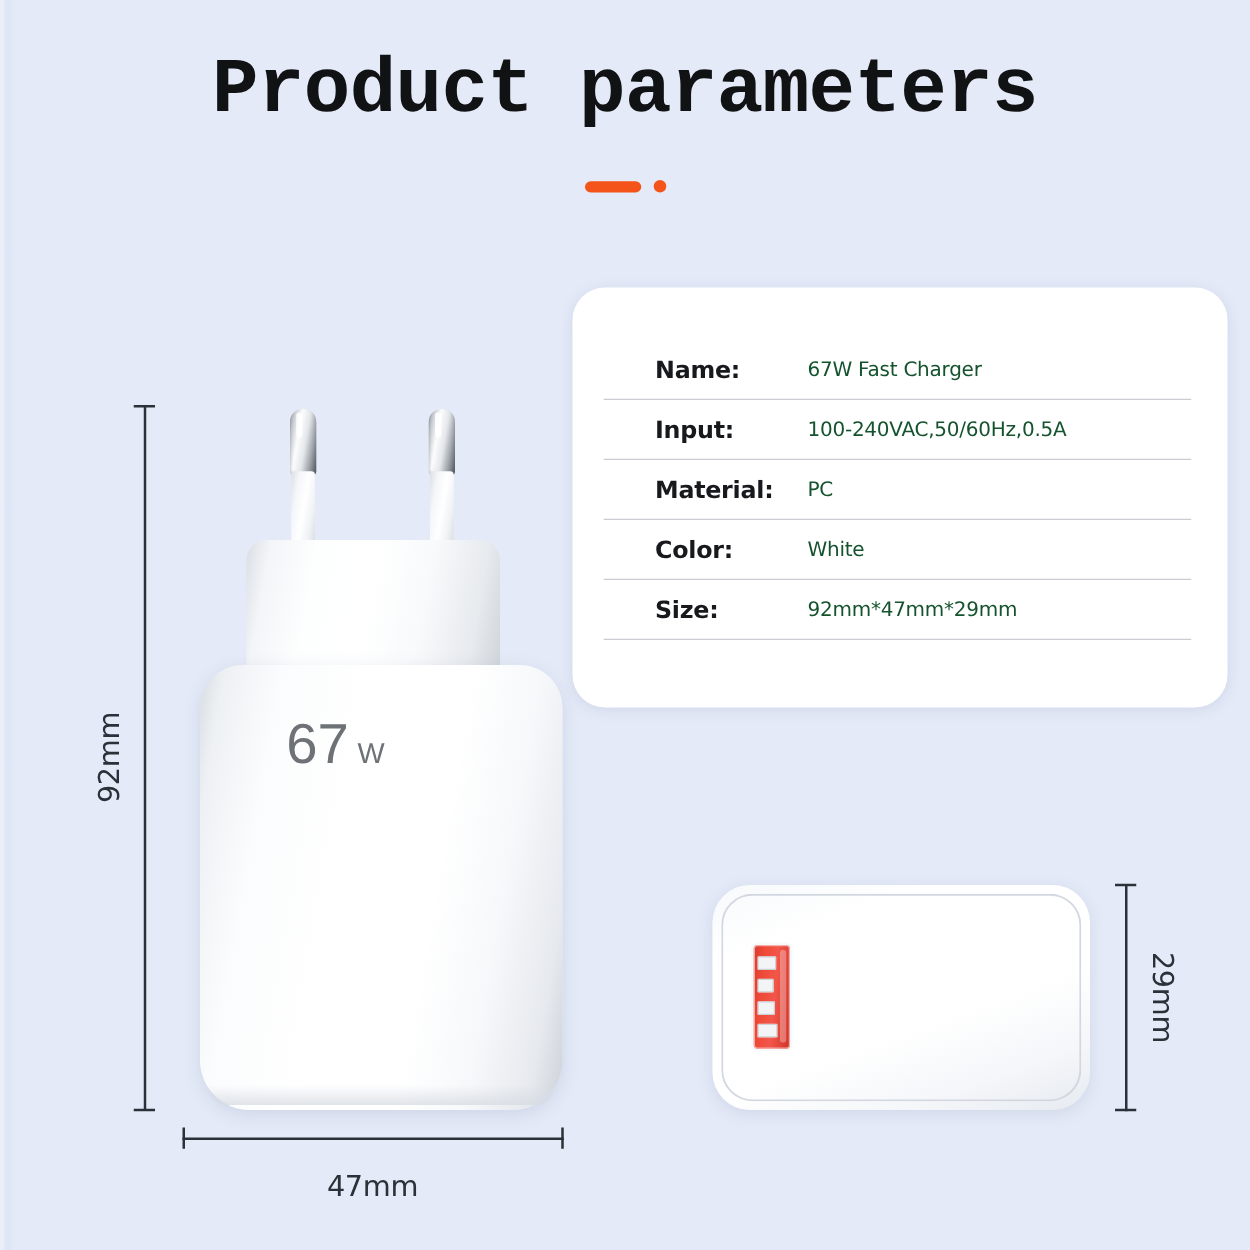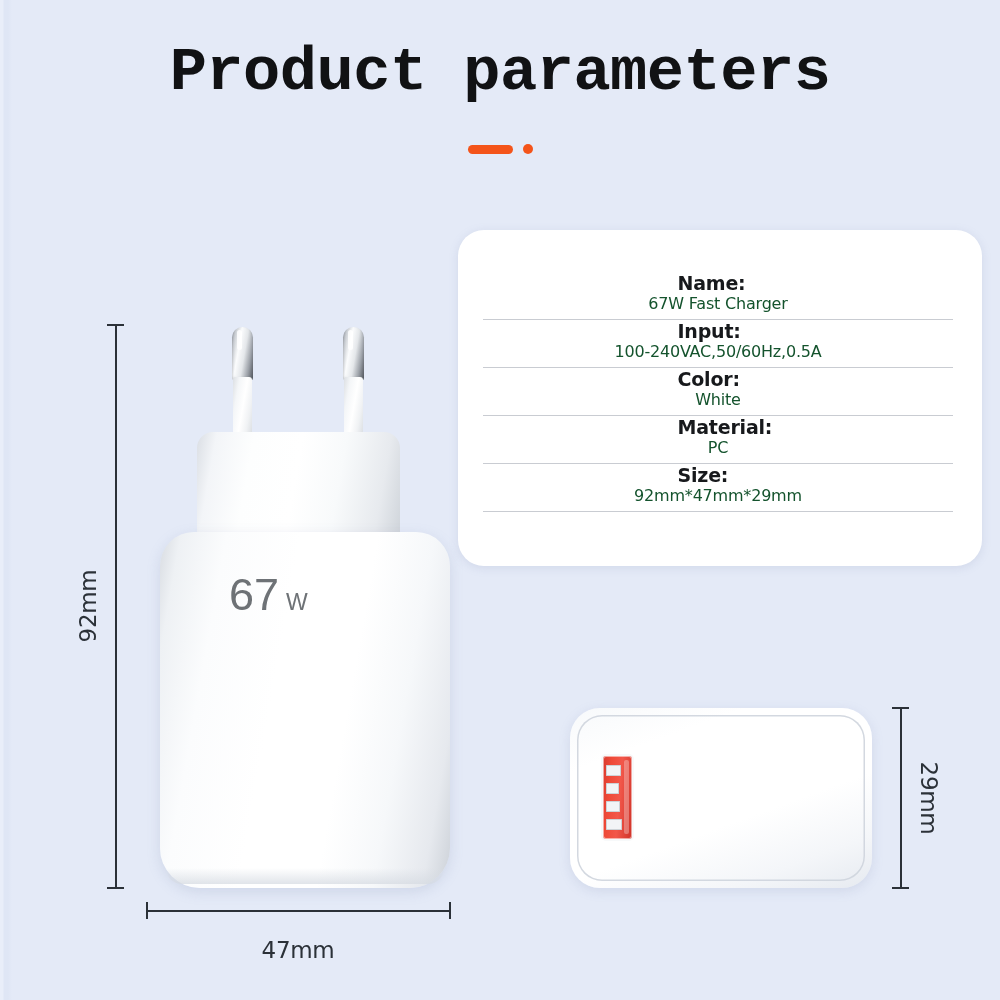--- a/index.html
+++ b/index.html
@@ -80,21 +80,20 @@
     position: absolute;
     left: 25px;
     top: 42px;
     width: 470px;
   }
   .spec-row {
     height: 47px;
     display: flex;
     align-items: center;
     border-bottom: 1px solid #c9ccd2;
-    flex-direction: column;
   }
   .spec-label {
     width: 163px;
     padding-left: 41px;
     box-sizing: border-box;
     font-size: 19px;
     font-weight: 700;
     color: #17191c;
     font-family: "DejaVu Sans", sans-serif;
     letter-spacing: -0.2px;
@@ -354,27 +353,27 @@
         <span class="spec-label">Name:</span>
         <span class="spec-value">67W Fast Charger</span>
       </div>
 
       <div class="spec-row">
         <span class="spec-label">Input:</span>
         <span class="spec-value">100-240VAC,50/60Hz,0.5A</span>
       </div>
 
       <div class="spec-row">
+        <span class="spec-label">Material:</span>
+        <span class="spec-value">PC</span>
+      </div>
+
+      <div class="spec-row">
         <span class="spec-label">Color:</span>
         <span class="spec-value">White</span>
-      </div>
-
-      <div class="spec-row">
-        <span class="spec-label">Material:</span>
-        <span class="spec-value">PC</span>
       </div>
 
       <div class="spec-row">
         <span class="spec-label">Size:</span>
         <span class="spec-value">92mm*47mm*29mm</span>
       </div>
 
     </div>
   </div>
 

